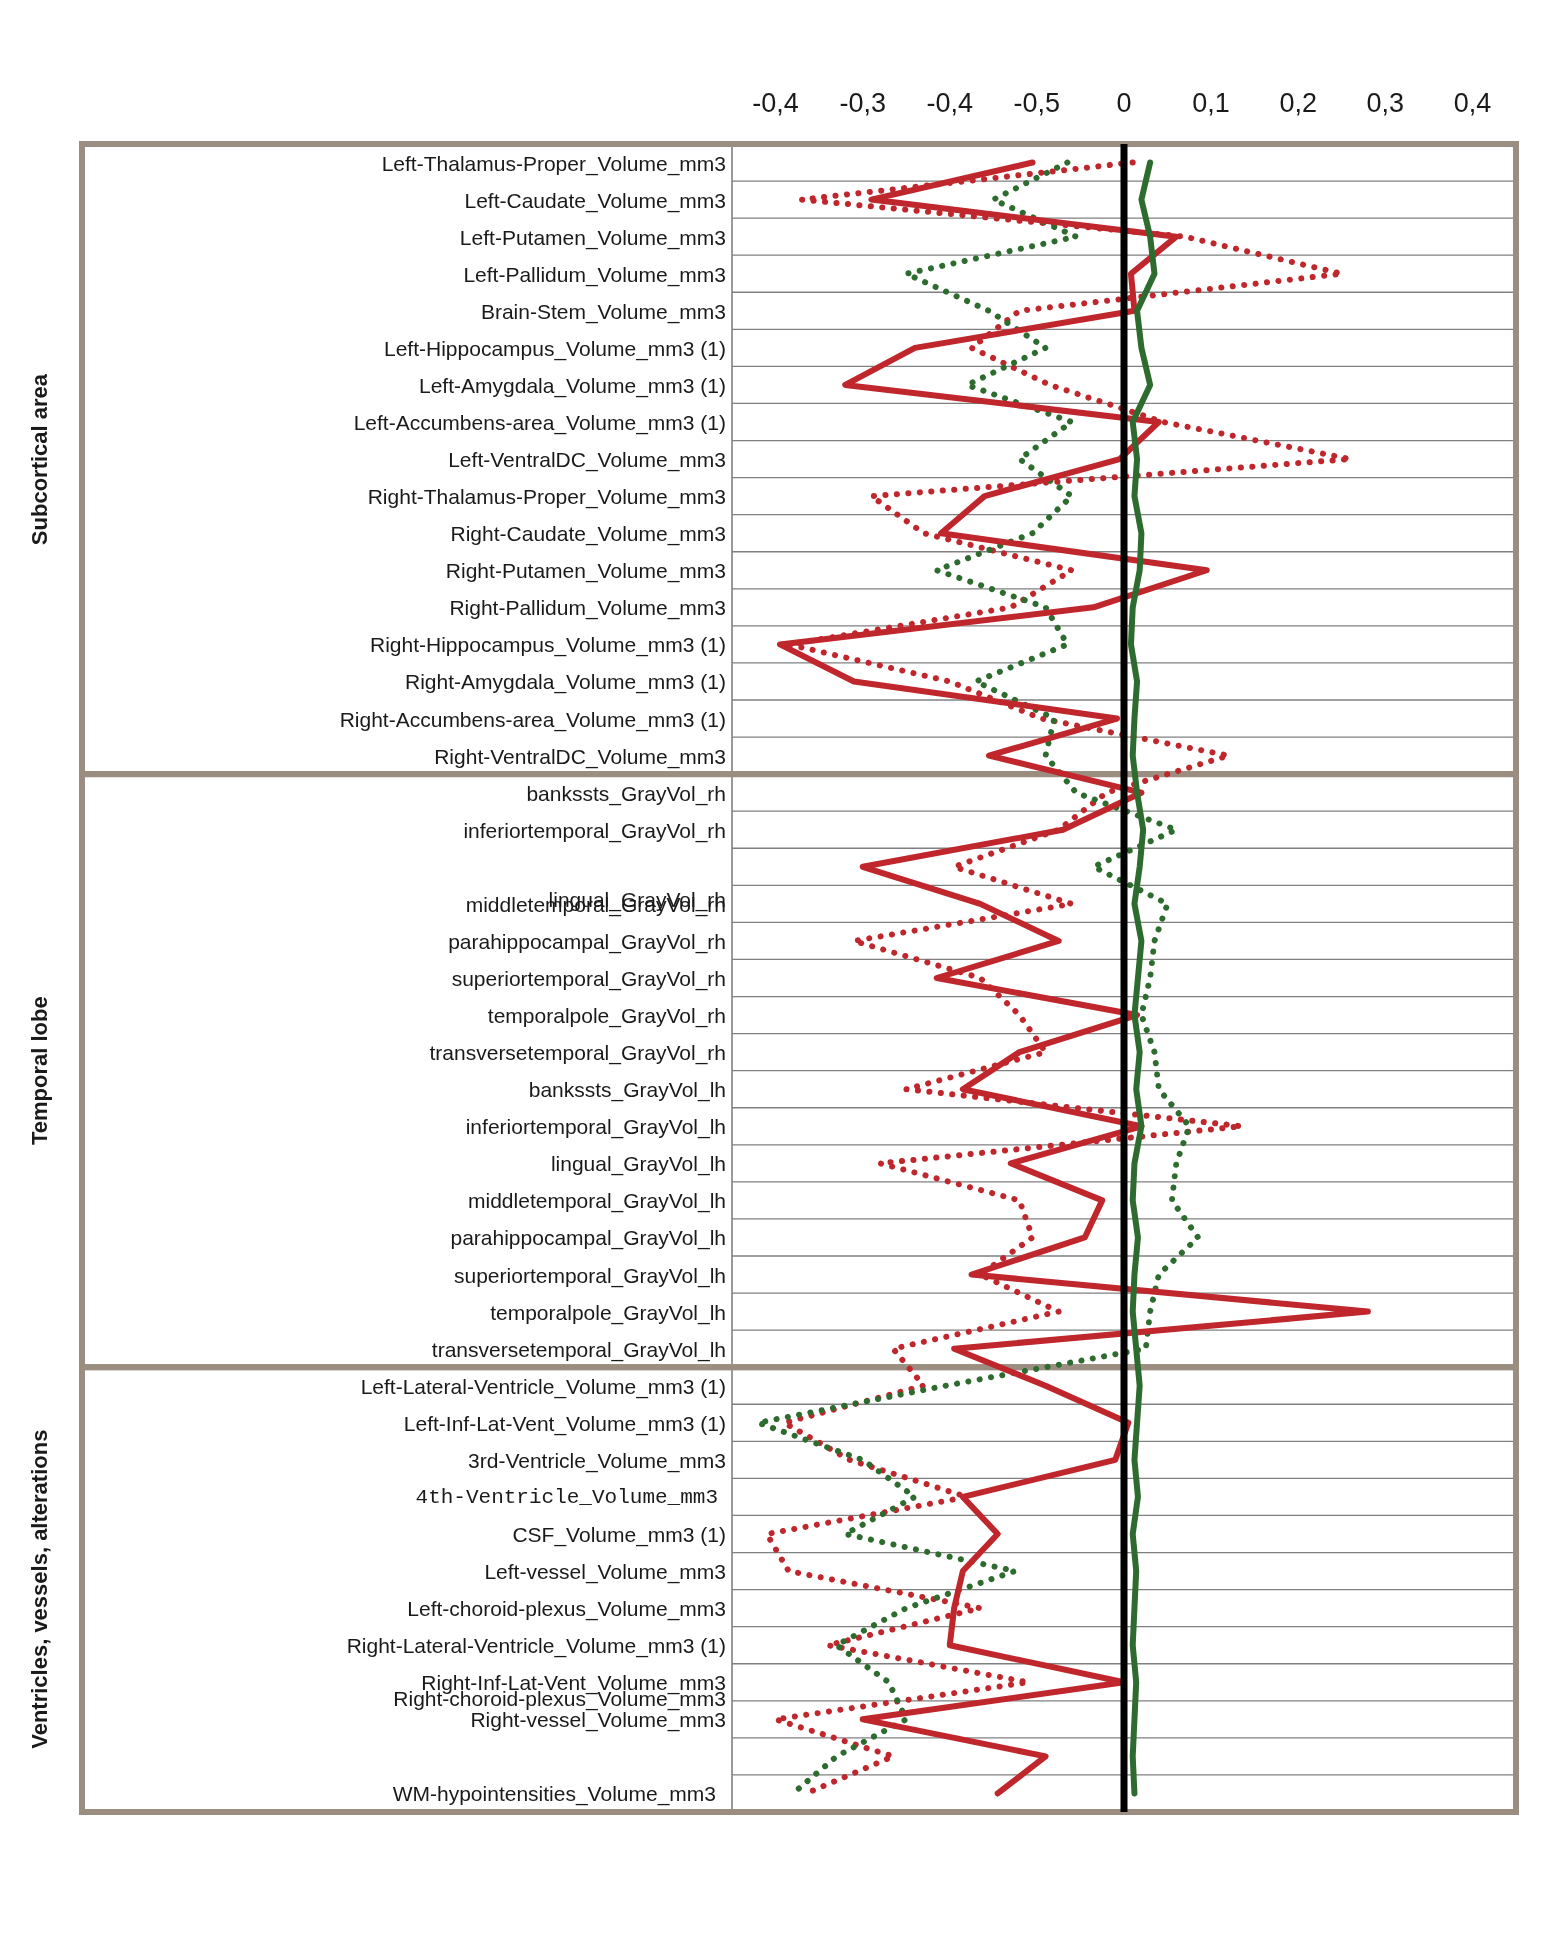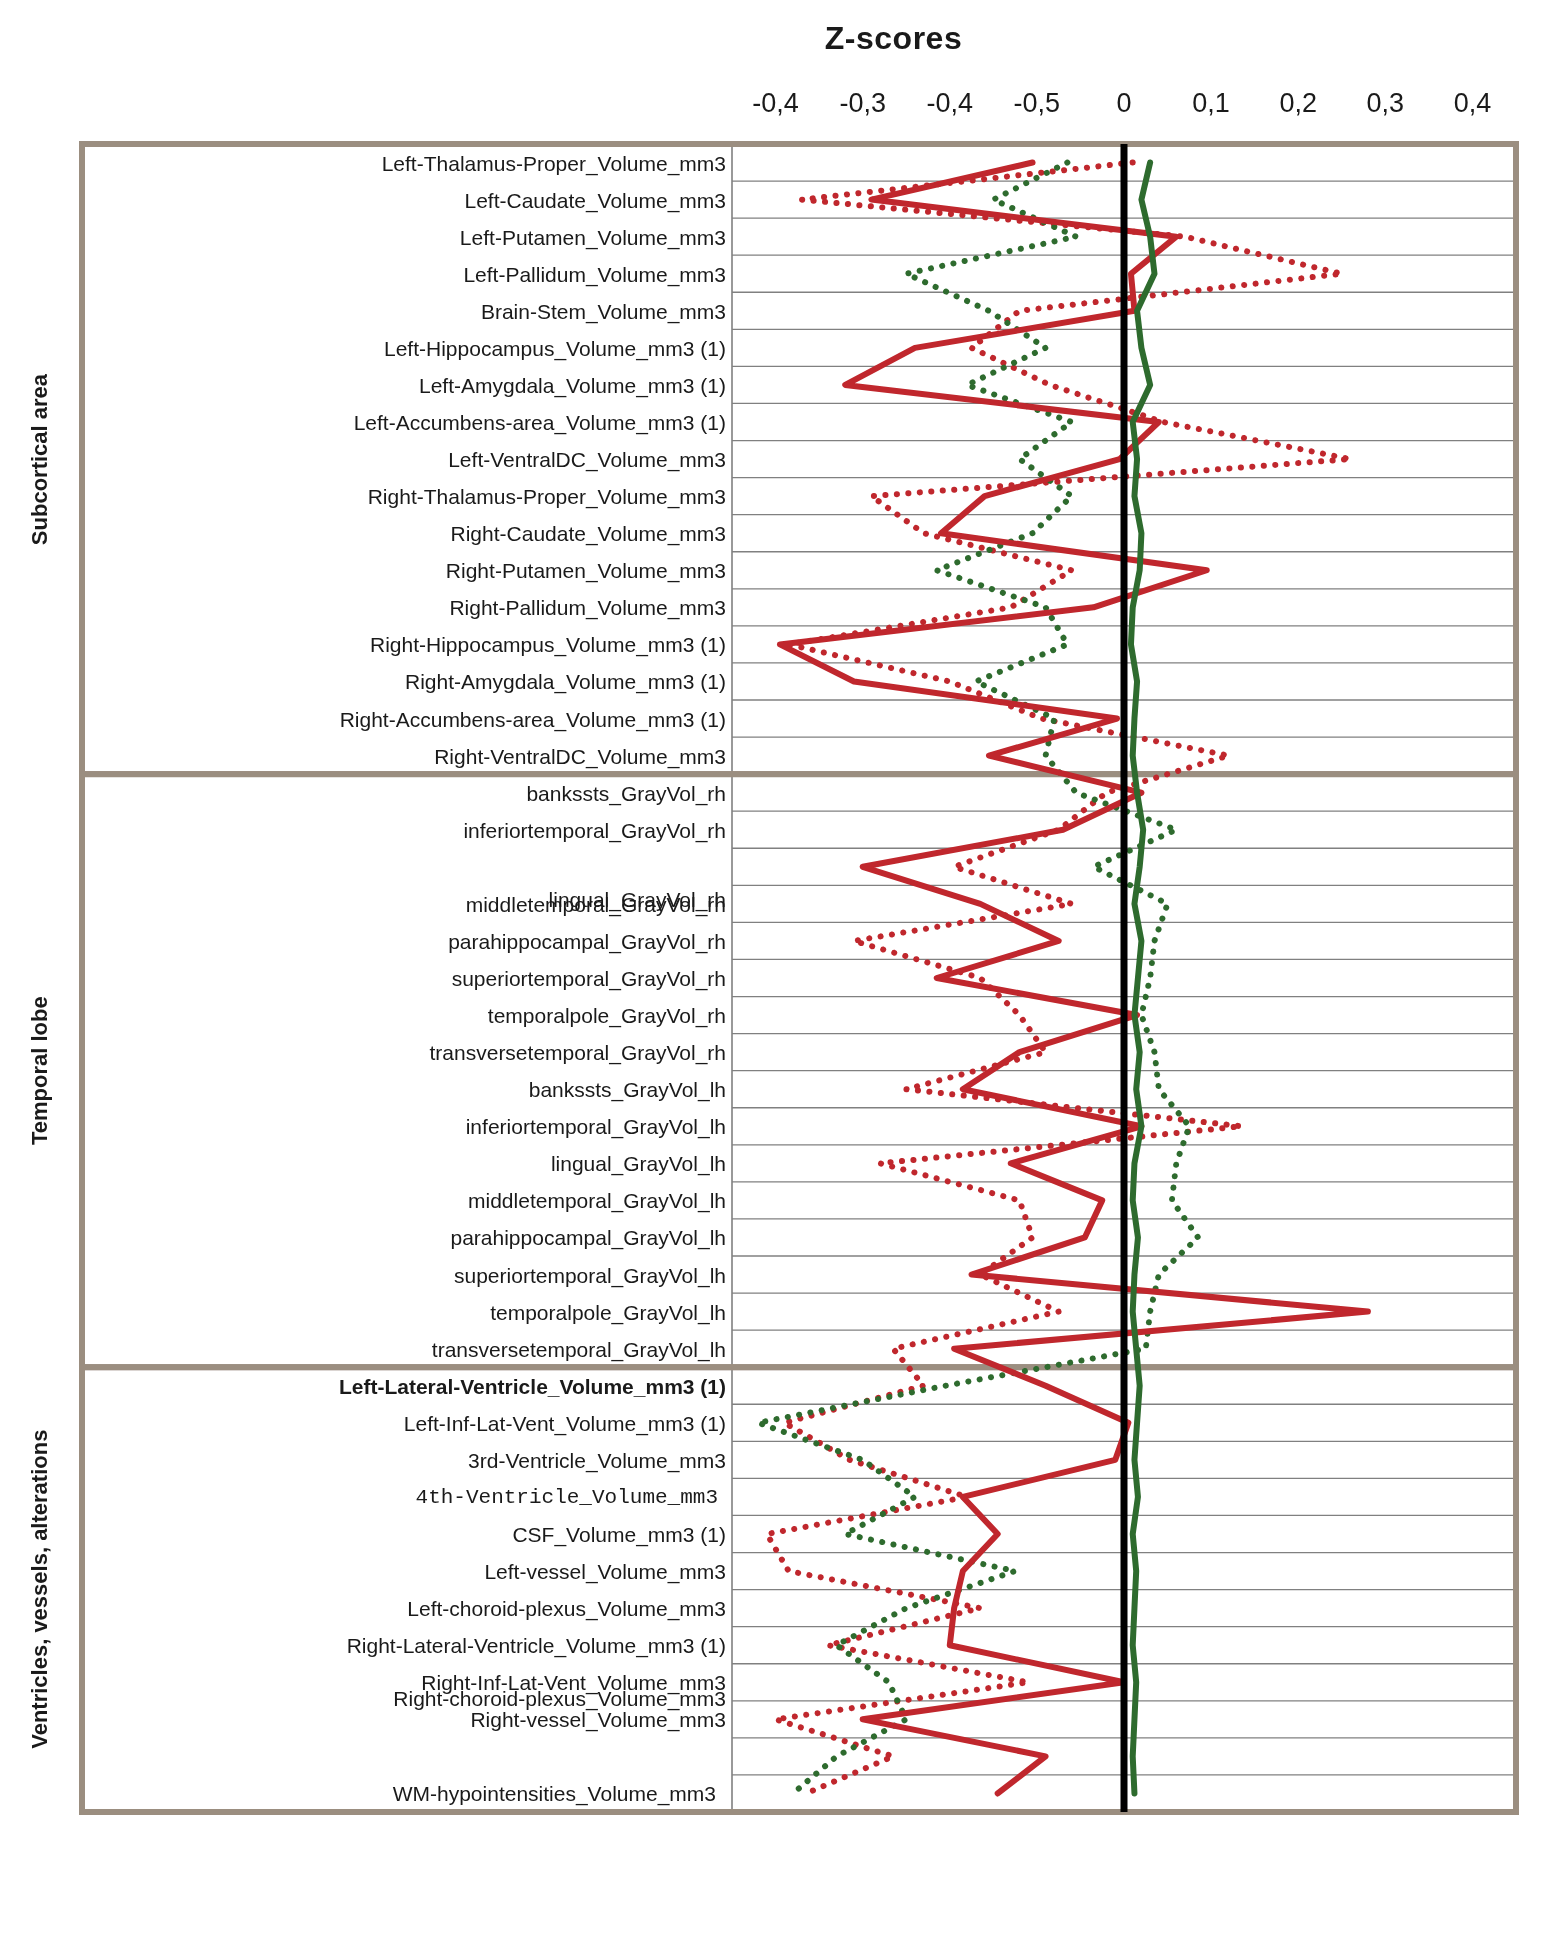--- a/index.html
+++ b/index.html
@@ -56,23 +56,20 @@
   .legend-item{display:flex;align-items:center;gap:14px;}
   .legend-item .lbl{font-size:30px;font-weight:bold;}
   .swatch{width:74px;height:0;border-top-width:8px;border-top-style:solid;}
   .swatch.dotted{border-top-style:dotted;border-top-width:9px;}
   svg{position:absolute;left:0;top:0;}
 </style>
 </head>
 <body>
 
 <div id="chart-root">
-  <div class="chart-title">
-    <span class="title-shift">Z-scores</span>
-  </div>
   <div id="ticks">
       <div class="axis-tick" style="left: 775.556px; top: 88px;">-0,4</div>
       <div class="axis-tick" style="left: 862.667px; top: 88px;">-0,3</div>
       <div class="axis-tick" style="left: 949.778px; top: 88px;">-0,4</div>
       <div class="axis-tick" style="left: 1036.89px; top: 88px;">-0,5</div>
       <div class="axis-tick" style="left: 1124px; top: 88px;">0</div>
       <div class="axis-tick" style="left: 1211.11px; top: 88px;">0,1</div>
       <div class="axis-tick" style="left: 1298.22px; top: 88px;">0,2</div>
       <div class="axis-tick" style="left: 1385.33px; top: 88px;">0,3</div>
       <div class="axis-tick" style="left: 1472.44px; top: 88px;">0,4</div>
@@ -104,21 +101,21 @@
       <div class="cat-label" style="top: 1015.07px; width: 644px; left: 82px;">temporalpole_GrayVol_rh</div>
       <div class="cat-label" style="top: 1052.13px; width: 644px; left: 82px;">transversetemporal_GrayVol_rh</div>
       <div class="cat-label" style="top: 1089.2px; width: 644px; left: 82px;">bankssts_GrayVol_lh</div>
       <div class="cat-label" style="top: 1126.27px; width: 644px; left: 82px;">inferiortemporal_GrayVol_lh</div>
       <div class="cat-label" style="top: 1163.33px; width: 644px; left: 82px;">lingual_GrayVol_lh</div>
       <div class="cat-label" style="top: 1200.4px; width: 644px; left: 82px;">middletemporal_GrayVol_lh</div>
       <div class="cat-label" style="top: 1237.47px; width: 644px; left: 82px;">parahippocampal_GrayVol_lh</div>
       <div class="cat-label" style="top: 1274.53px; width: 644px; left: 82px;">superiortemporal_GrayVol_lh</div>
       <div class="cat-label" style="top: 1311.6px; width: 644px; left: 82px;">temporalpole_GrayVol_lh</div>
       <div class="cat-label" style="top: 1348.67px; width: 644px; left: 82px;">transversetemporal_GrayVol_lh</div>
-      <div class="cat-label" style="top: 1385.73px; width: 644px; left: 82px; font-weight: bold;">Left-Lateral-Ventricle_Volume_mm3 (1)</div>
+      <div class="cat-label" style="top: 1385.73px; width: 644px; left: 82px;">Left-Lateral-Ventricle_Volume_mm3 (1)</div>
       <div class="cat-label" style="top: 1422.8px; width: 644px; left: 82px;">Left-Inf-Lat-Vent_Volume_mm3 (1)</div>
       <div class="cat-label" style="top: 1459.87px; width: 644px; left: 82px;">3rd-Ventricle_Volume_mm3</div>
       <div class="cat-label" style="top: 1496.93px; width: 644px; left: 74px; font-family: Liberation Mono, monospace;">4th-Ventricle_Volume_mm3</div>
       <div class="cat-label" style="top: 1534px; width: 644px; left: 82px; text-align: right;">CSF_Volume_mm3 (1)</div>
       <div class="cat-label" style="top: 1571.07px; width: 644px; left: 82px;">Left-vessel_Volume_mm3</div>
       <div class="cat-label" style="top: 1608.13px; width: 644px; left: 82px;">Left-choroid-plexus_Volume_mm3</div>
       <div class="cat-label" style="top: 1645.2px; width: 644px; left: 82px;">Right-Lateral-Ventricle_Volume_mm3 (1)</div>
       <div class="cat-label" style="top: 1682.27px; width: 644px; left: 82px;">Right-Inf-Lat-Vent_Volume_mm3</div>
       <div class="cat-label" style="top: 1719.33px; width: 644px; left: 82px;">Right-vessel_Volume_mm3</div>
       <div class="cat-label" style="top: 1698px; width: 644px; left: 82px;">Right-choroid-plexus_Volume_mm3</div>

